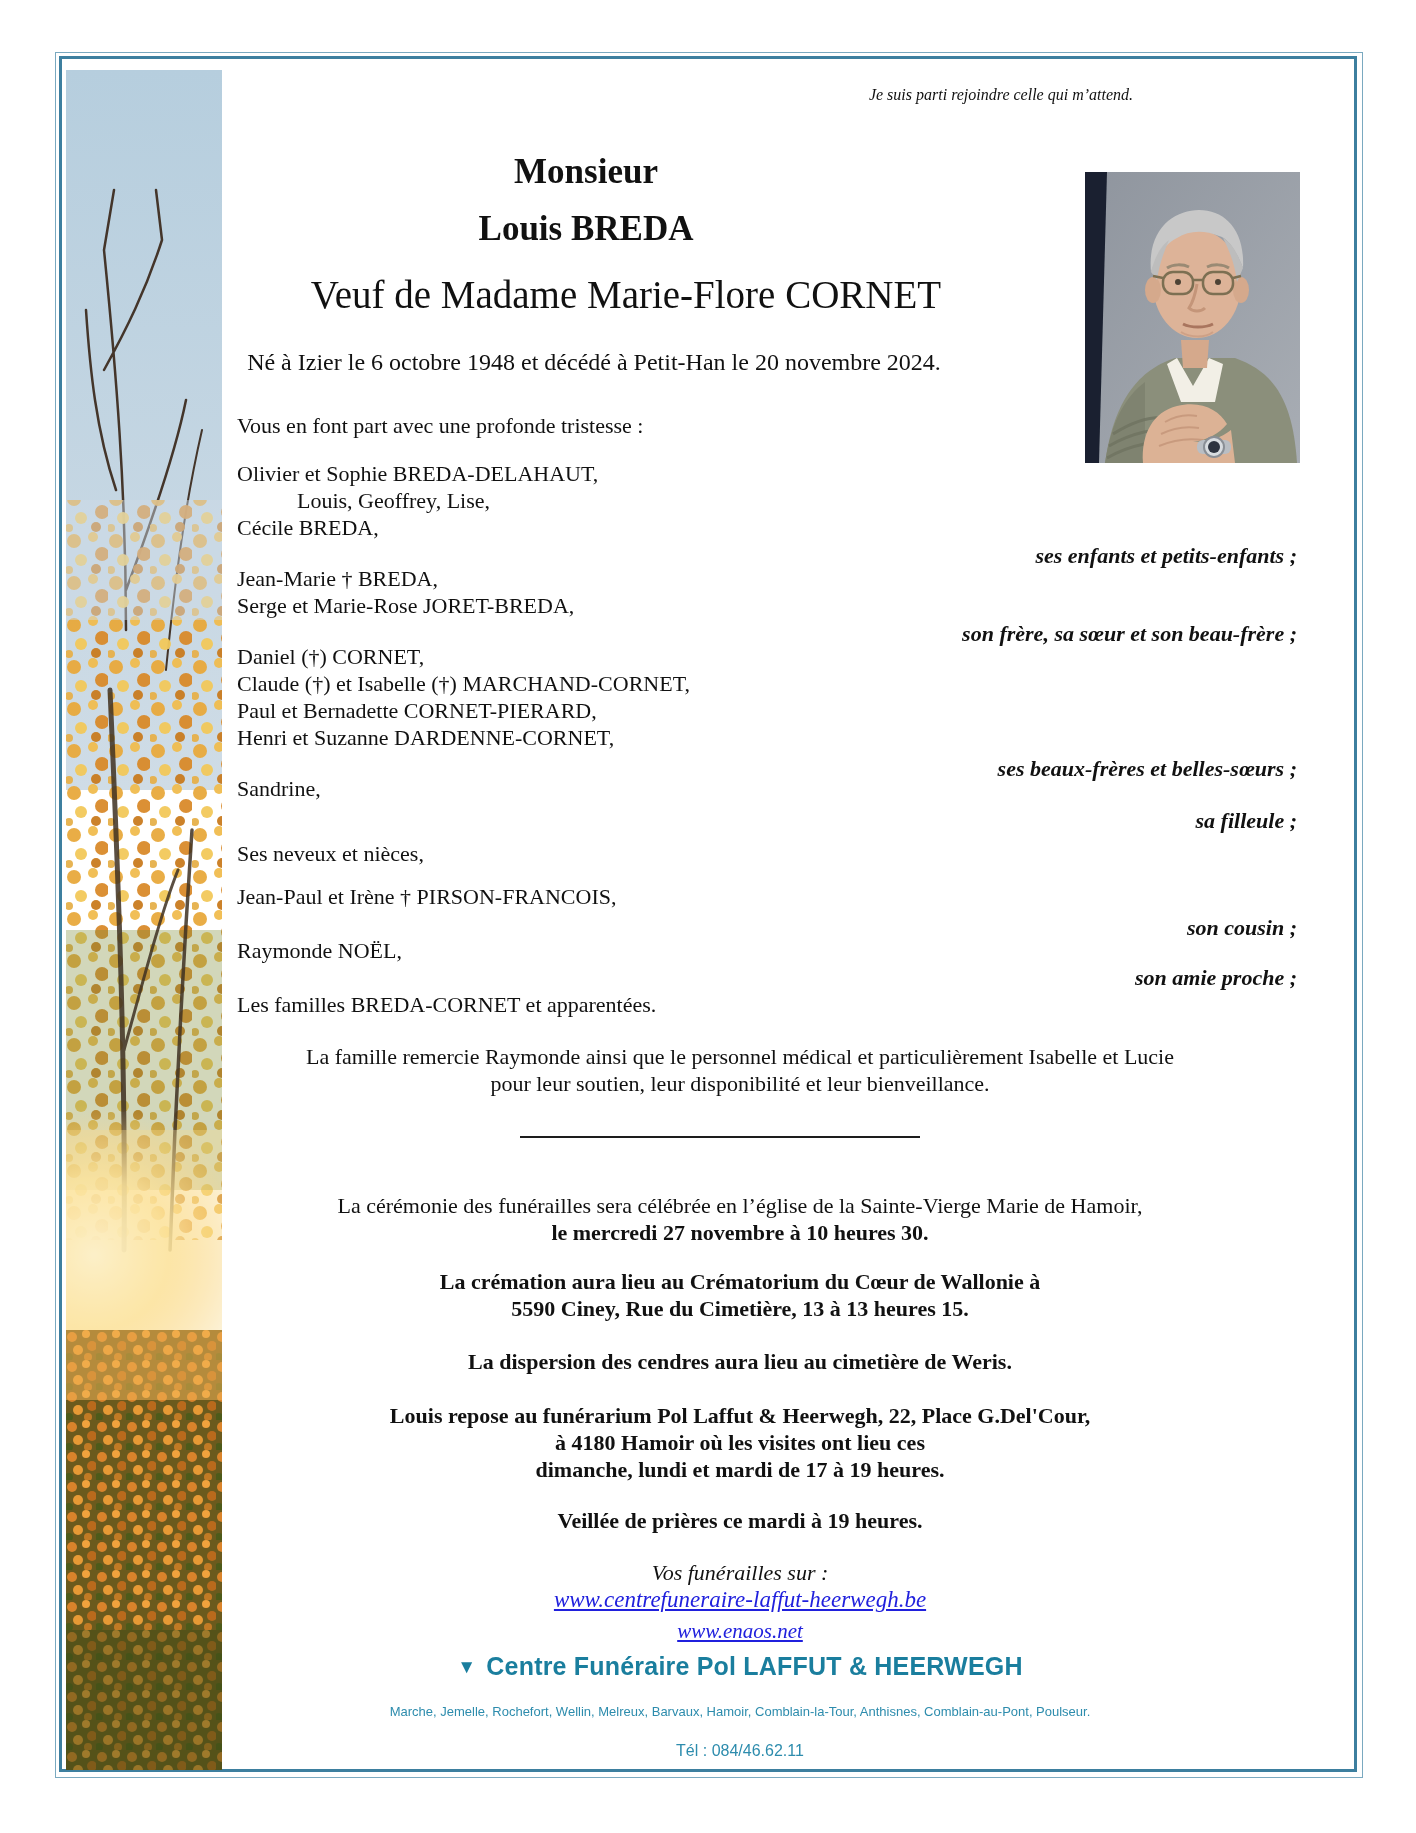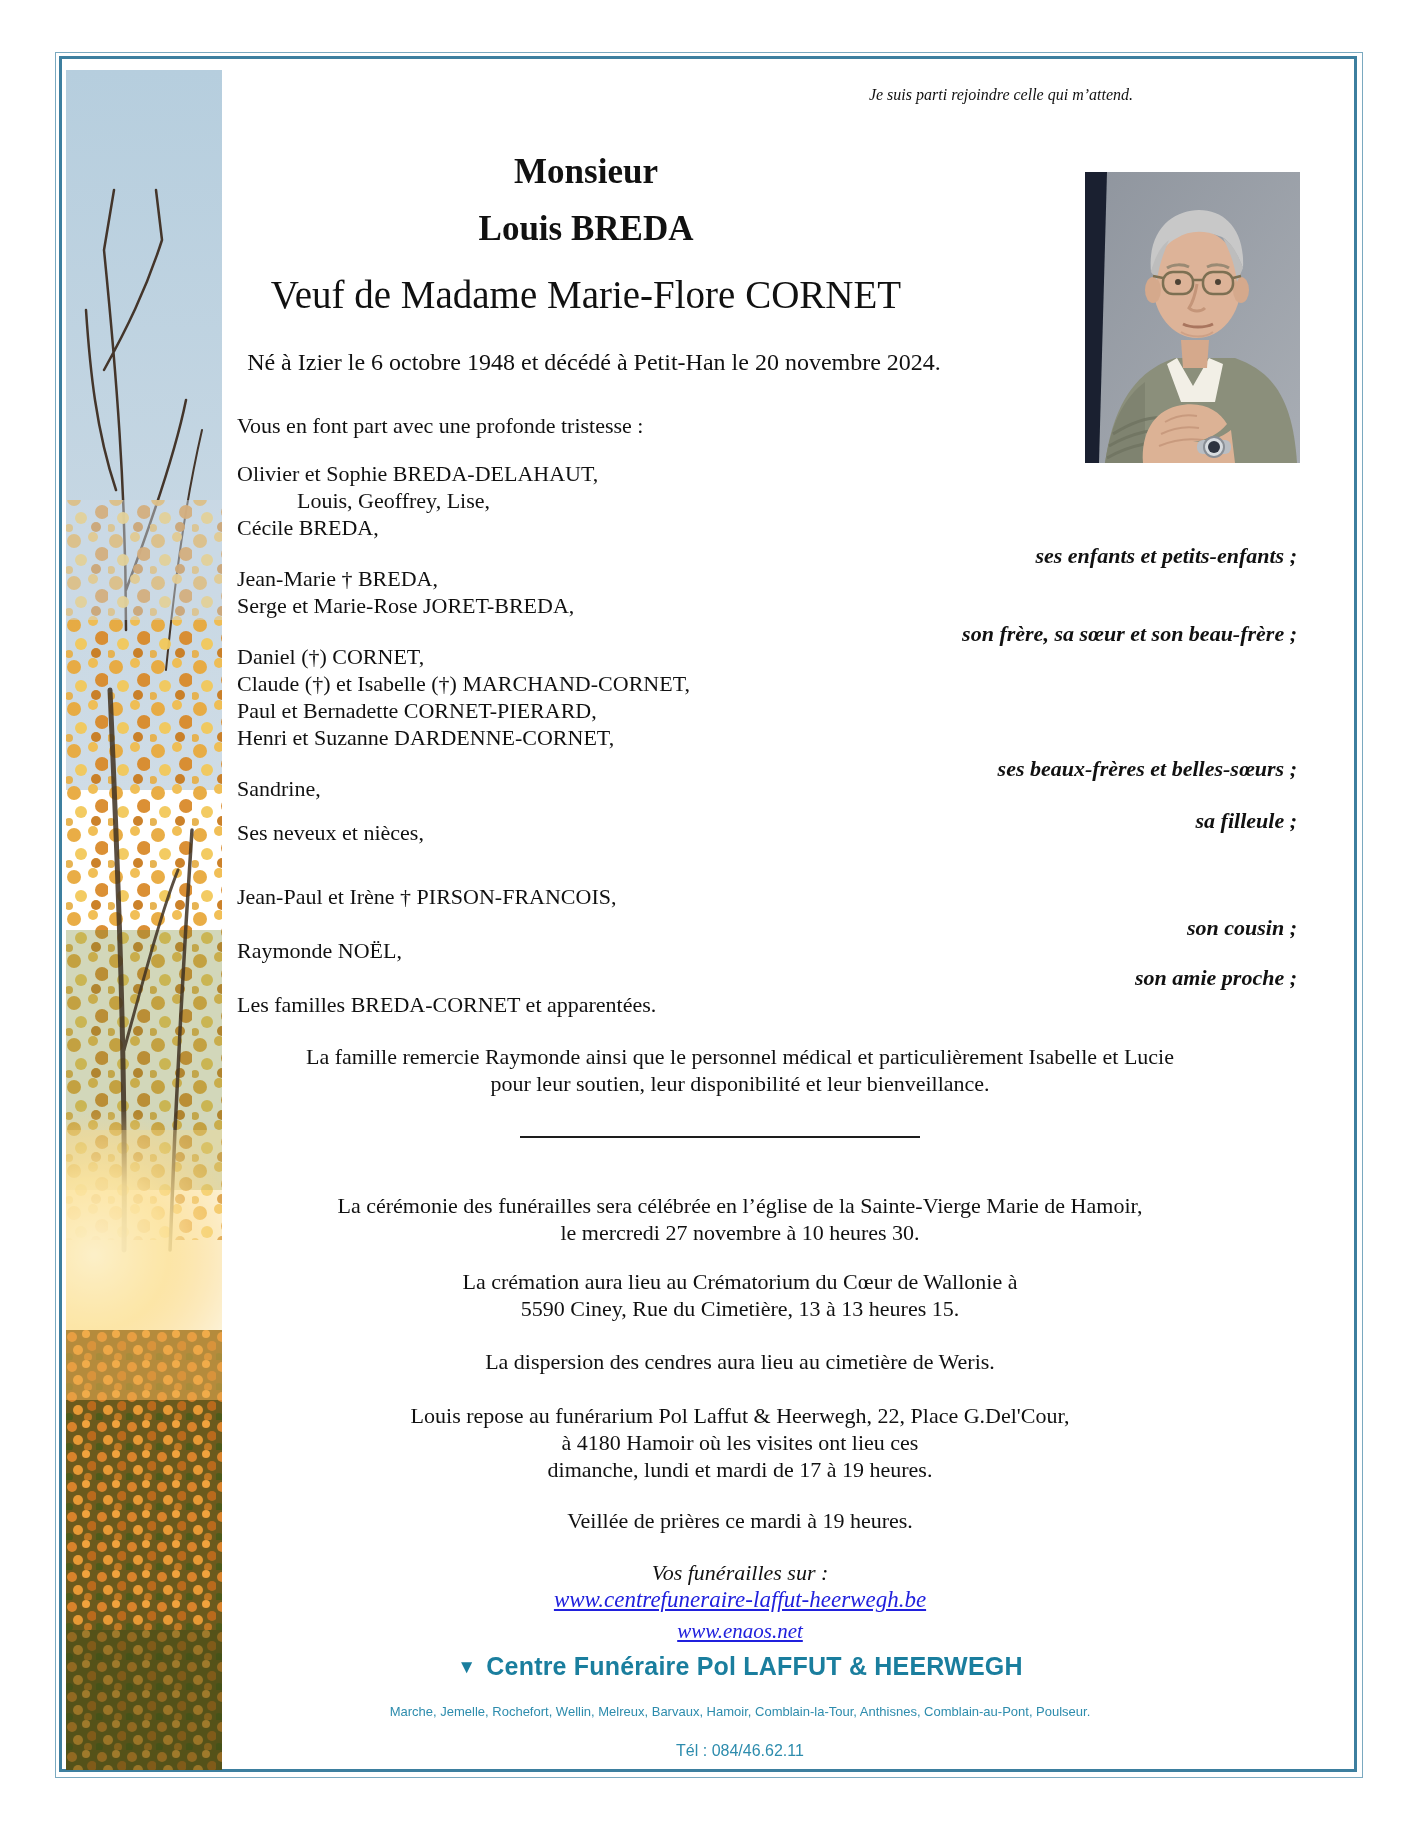--- a/index.html
+++ b/index.html
@@ -7,26 +7,26 @@
         font-family:"Liberation Serif", serif;color:#111;}
   .frame-outer{position:absolute;left:55px;top:52px;width:1306px;height:1724px;
         border:1px solid #7aa9c0;}
   .frame-inner{position:absolute;left:59px;top:56px;width:1292px;height:1710px;
         border:3px solid #3d7f9f;}
   .abs{position:absolute;white-space:nowrap;}
   .serif{font-family:"Liberation Serif", serif;}
   .sans{font-family:"Liberation Sans", sans-serif;}
   .quote{font-style:italic;font-size:16px;}
   .title-1{left:66px;width:1040px;text-align:center;font-size:35px;font-weight:bold;}
-  .title-sub{left:66px;width:1040px;text-align:center;font-size:39px;}
+  .title-sub{left:66px;width:1040px;text-align:center;font-size:39px;padding-left:40px;}
   .birth{left:66px;width:1056px;text-align:center;font-size:24px;}
   .bodytxt{font-size:22px;}
   .rel{font-size:22px;font-weight:bold;font-style:italic;right:119px;text-align:right;}
   .cblock{left:208px;width:1064px;text-align:center;font-size:22px;}
-  .cbold{font-weight:normal;}
+  .cbold{font-weight:bold;}
   .citalic{font-style:italic;}
   .divider{position:absolute;left:520px;top:1136px;width:400px;border-top:2px solid #1d1d1d;}
   a.weblink{font-style:italic;text-decoration:underline;color:#2020dd;}
   .brand{color:#1a7e9e;font-weight:bold;font-size:25px;letter-spacing:0.2px;}
   .brand .tri{font-size:19px;position:relative;top:-2px;margin-right:10px;}
   .towns{color:#2d8cad;font-size:13px;}
   .tel{color:#2d8cad;font-size:16px;}
   .photo-strip{position:absolute;left:66px;top:70px;width:156px;height:1700px;}
   .portrait{position:absolute;left:1085px;top:172px;width:215px;height:291px;}
   svg{display:block;}
@@ -175,21 +175,21 @@
 
   <div class="abs bodytxt" style="left:237px;top:644px;">Daniel (†) CORNET,</div>
   <div class="abs bodytxt" style="left:237px;top:671px;">Claude (†) et Isabelle (†) MARCHAND-CORNET,</div>
   <div class="abs bodytxt" style="left:237px;top:698px;">Paul et Bernadette CORNET-PIERARD,</div>
   <div class="abs bodytxt" style="left:237px;top:725px;">Henri et Suzanne DARDENNE-CORNET,</div>
   <div class="abs rel" style="top:756px;">ses beaux-frères et belles-sœurs ;</div>
 
   <div class="abs bodytxt" style="left:237px;top:776px;">Sandrine,</div>
   <div class="abs rel" style="top:808px;margin-left:6px;">sa filleule ;</div>
 
-  <div class="abs bodytxt" style="left:237px;top:820px;">Ses neveux et nièces,</div>
+  <div class="abs bodytxt" style="left:237px;top:841px;">Ses neveux et nièces,</div>
 
   <div class="abs bodytxt" style="left:237px;top:884px;">Jean-Paul et Irène † PIRSON-FRANCOIS,</div>
   <div class="abs rel" style="top:915px;">son cousin ;</div>
 
   <div class="abs bodytxt" style="left:237px;top:938px;">Raymonde NOËL,</div>
   <div class="abs rel" style="top:965px;">son amie proche ;</div>
 
   <div class="abs bodytxt" style="left:237px;top:992px;">Les familles BREDA-CORNET et apparentées.</div>
 
   <div class="abs cblock" style="top:1044px;">La famille remercie Raymonde ainsi que le personnel médical et particulièrement Isabelle et Lucie</div>

